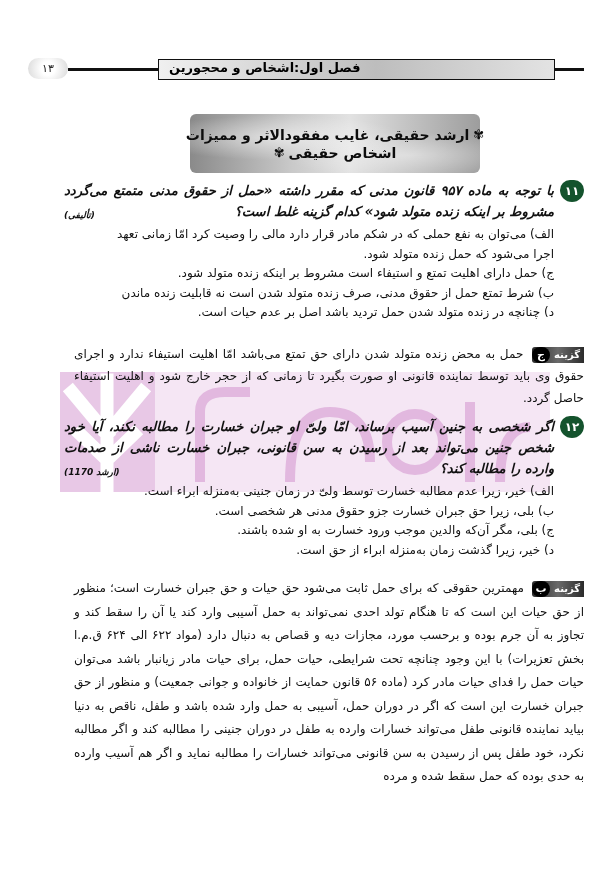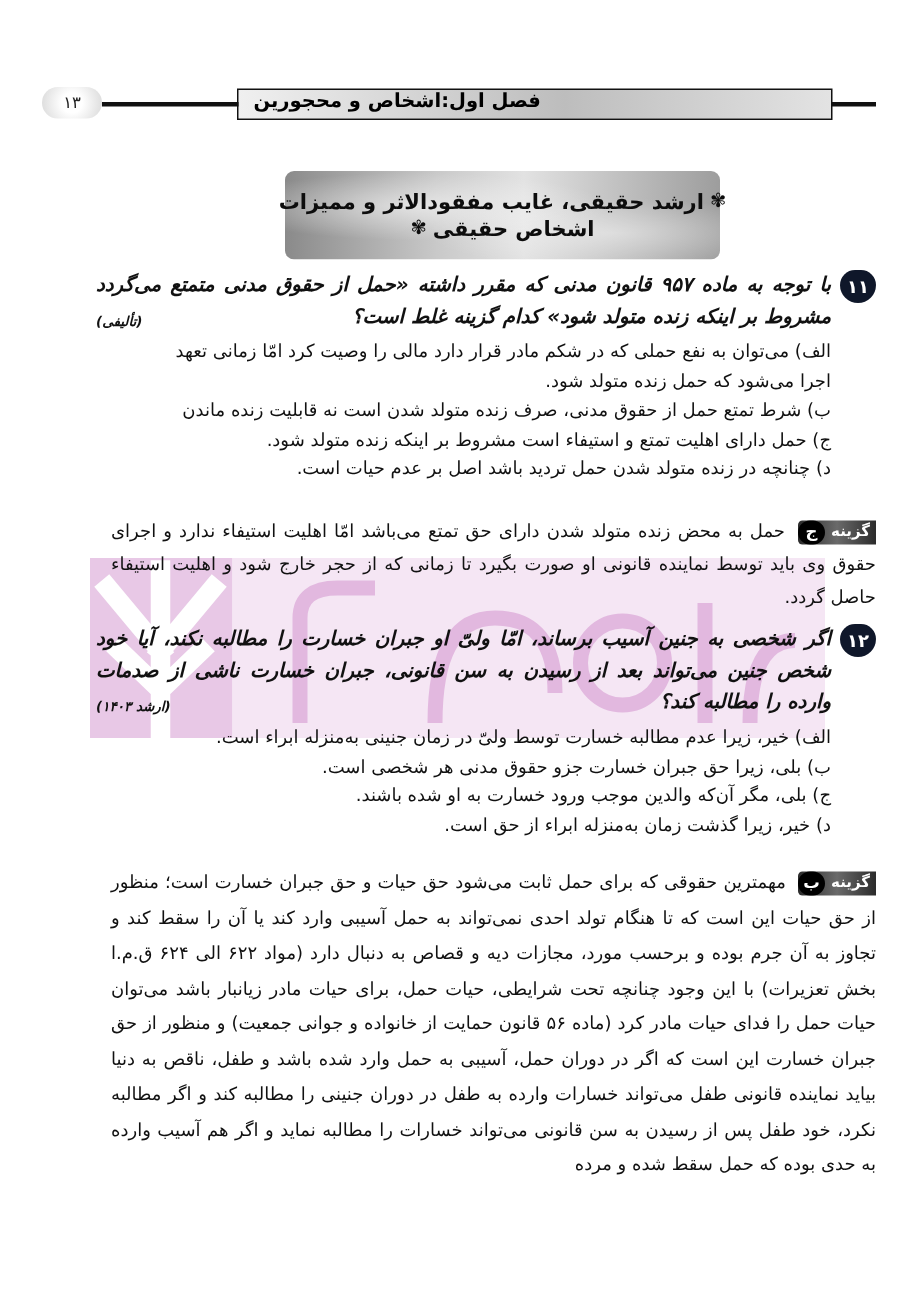--- a/index.html
+++ b/index.html
@@ -140,21 +140,21 @@
     z-index: 2;
     right: 16px;
     width: 520px;
   }
   .qnum {
     position: absolute;
     right: 0;
     top: 0;
     width: 24px;
     height: 22px;
-    background: #0f172a;
+    background: #14532d;
     color: #fff;
     border-radius: 10px 10px 12px 12px;
     font-weight: bold;
     font-size: 12px;
     display: flex;
     align-items: center;
     justify-content: center;
   }
   .qtext {
     margin-right: 30px;
@@ -253,39 +253,39 @@
 </div>
 
 <div class="block" style="top:180px;">
   <div class="qnum">۱۱</div>
   <div class="qtext">
     <span>با توجه به ماده ۹۵۷ قانون مدنی که مقرر داشته «حمل از حقوق مدنی متمتع می‌گردد مشروط بر اینکه زنده متولد شود» کدام گزینه غلط است؟</span>
     <span class="src">(تألیفی)</span>
   </div>
   <div class="options">
     <span class="opt">الف) می‌توان به نفع حملی که در شکم مادر قرار دارد مالی را وصیت کرد امّا زمانی تعهد اجرا می‌شود که حمل زنده متولد شود.</span>
+    <span class="opt">ج) حمل دارای اهلیت تمتع و استیفاء است مشروط بر اینکه زنده متولد شود.</span>
     <span class="opt">ب) شرط تمتع حمل از حقوق مدنی، صرف زنده متولد شدن است نه قابلیت زنده ماندن</span>
-    <span class="opt">ج) حمل دارای اهلیت تمتع و استیفاء است مشروط بر اینکه زنده متولد شود.</span>
     <span class="opt">د) چنانچه در زنده متولد شدن حمل تردید باشد اصل بر عدم حیات است.</span>
   </div>
 </div>
 
 <div class="answer" style="top:343px;">
   <span class="badge">
     <span>گزینه</span>
     <span class="letter">ج</span>
   </span>
   <span>حمل به محض زنده متولد شدن دارای حق تمتع می‌باشد امّا اهلیت استیفاء ندارد و اجرای حقوق وی باید توسط نماینده قانونی او صورت بگیرد تا زمانی که از حجر خارج شود و اهلیت استیفاء حاصل گردد.</span>
 </div>
 
 <div class="block" style="top:416px;">
   <div class="qnum">۱۲</div>
   <div class="qtext">
     <span>اگر شخصی به جنین آسیب برساند، امّا ولیّ او جبران خسارت را مطالبه نکند، آیا خود شخص جنین می‌تواند بعد از رسیدن به سن قانونی، جبران خسارت ناشی از صدمات وارده را مطالبه کند؟</span>
-    <span class="src">(ارشد ۱۴۰۳)</span>
+    <span class="src">(ارشد 1170)</span>
   </div>
   <div class="options">
     <span class="opt">الف) خیر، زیرا عدم مطالبه خسارت توسط ولیّ در زمان جنینی به‌منزله ابراء است.</span>
     <span class="opt">ب) بلی، زیرا حق جبران خسارت جزو حقوق مدنی هر شخصی است.</span>
     <span class="opt">ج) بلی، مگر آن‌که والدین موجب ورود خسارت به او شده باشند.</span>
     <span class="opt">د) خیر، زیرا گذشت زمان به‌منزله ابراء از حق است.</span>
   </div>
 </div>
 
 <div class="answer" style="top:577px; line-height:23.5px;">

